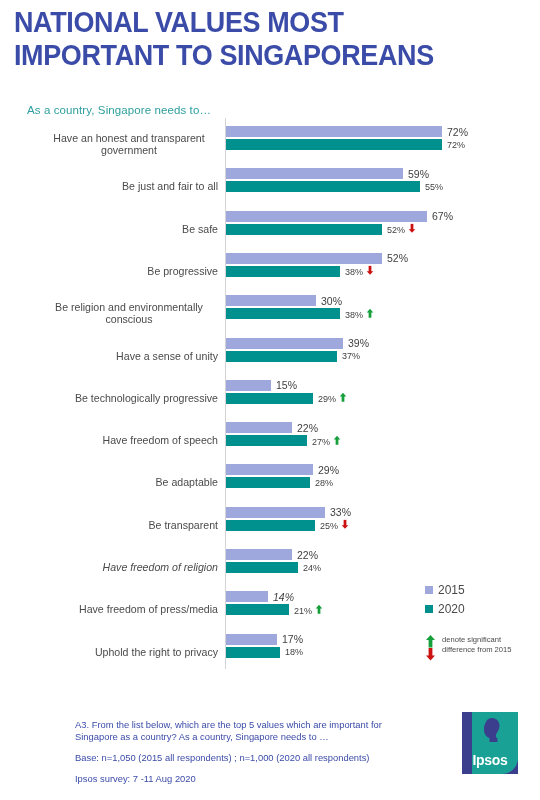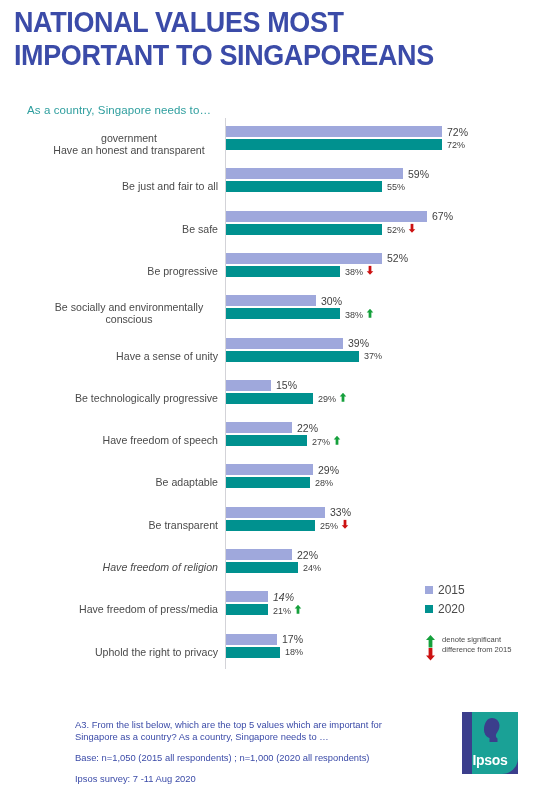--- a/index.html
+++ b/index.html
@@ -95,41 +95,41 @@
     <span class="l2">IMPORTANT TO SINGAPOREANS</span>
   </div>
 
   <div class="subtitle">As a country, Singapore needs to…</div>
 
   <div class="chart">
     <div class="axis-line"></div>
     <div id="rows-container">
         <div class="row" style="top: 8px;">
           <div class="cat-label two" style="top: 5.75px;">
+            <div>Have an honest and transparent</div>
             <div>government</div>
-            <div>Have an honest and transparent</div>
           </div>
           <div class="bars">
             <div class="bar b2015" style="width: 216px;">
               <span class="val v2015">72%</span>
             </div>
             <div class="bar b2020" style="width: 216px;">
               <span class="val v2020">72%</span>
             </div>
           </div>
         </div>
         <div class="row" style="top: 50.3px;">
           <div class="cat-label" style="top: 12px;">
             <div>Be just and fair to all</div>
           </div>
           <div class="bars">
             <div class="bar b2015" style="width: 177px;">
               <span class="val v2015">59%</span>
             </div>
-            <div class="bar b2020" style="width: 156px;">
+            <div class="bar b2020" style="width: 194px;">
               <span class="val v2020">55%</span>
             </div>
           </div>
         </div>
         <div class="row" style="top: 92.6px;">
           <div class="cat-label" style="top: 12px;">
             <div>Be safe</div>
           </div>
           <div class="bars">
             <div class="bar b2015" style="width: 201px;">
@@ -152,21 +152,21 @@
             </div>
             <div class="bar b2020" style="width: 114px;">
               <span class="val v2020">38%<span class="arrow down"><svg width="8" height="10" viewBox="0 0 11 13">
                     <path d="M5.5 12.5 L10 7.5 L7.4 7.5 L7.4 0 L3.6 0 L3.6 7.5 L1 7.5 Z" fill="#cc1111"></path>
                   </svg></span></span>
             </div>
           </div>
         </div>
         <div class="row" style="top: 177.2px;">
           <div class="cat-label two" style="top: 5.75px;">
-            <div>Be socially and environmentally</div>
+            <div>Be religion and environmentally</div>
             <div>conscious</div>
           </div>
           <div class="bars">
             <div class="bar b2015" style="width: 90px;">
               <span class="val v2015">30%</span>
             </div>
             <div class="bar b2020" style="width: 114px;">
               <span class="val v2020">38%<span class="arrow up"><svg width="8" height="10" viewBox="0 0 11 13">
                     <path d="M5.5 0 L10 5 L7.4 5 L7.4 12.5 L3.6 12.5 L3.6 5 L1 5 Z" fill="#15a03c"></path>
                   </svg></span></span>
@@ -174,21 +174,21 @@
           </div>
         </div>
         <div class="row" style="top: 219.5px;">
           <div class="cat-label" style="top: 12px;">
             <div>Have a sense of unity</div>
           </div>
           <div class="bars">
             <div class="bar b2015" style="width: 117px;">
               <span class="val v2015">39%</span>
             </div>
-            <div class="bar b2020" style="width: 133px;">
+            <div class="bar b2020" style="width: 111px;">
               <span class="val v2020">37%</span>
             </div>
           </div>
         </div>
         <div class="row" style="top: 261.8px;">
           <div class="cat-label" style="top: 12px;">
             <div>Be technologically progressive</div>
           </div>
           <div class="bars">
             <div class="bar b2015" style="width: 45px;">
@@ -258,21 +258,21 @@
           </div>
         </div>
         <div class="row" style="top: 473.3px;">
           <div class="cat-label" style="top: 12px;">
             <div>Have freedom of press/media</div>
           </div>
           <div class="bars">
             <div class="bar b2015" style="width: 42px; font-style: italic;">
               <span class="val v2015">14%</span>
             </div>
-            <div class="bar b2020" style="width: 42px;">
+            <div class="bar b2020" style="width: 63px;">
               <span class="val v2020">21%<span class="arrow up"><svg width="8" height="10" viewBox="0 0 11 13">
                     <path d="M5.5 0 L10 5 L7.4 5 L7.4 12.5 L3.6 12.5 L3.6 5 L1 5 Z" fill="#15a03c"></path>
                   </svg></span></span>
             </div>
           </div>
         </div>
         <div class="row" style="top: 515.6px;">
           <div class="cat-label" style="top: 12px;">
             <div>Uphold the right to privacy</div>
           </div>

